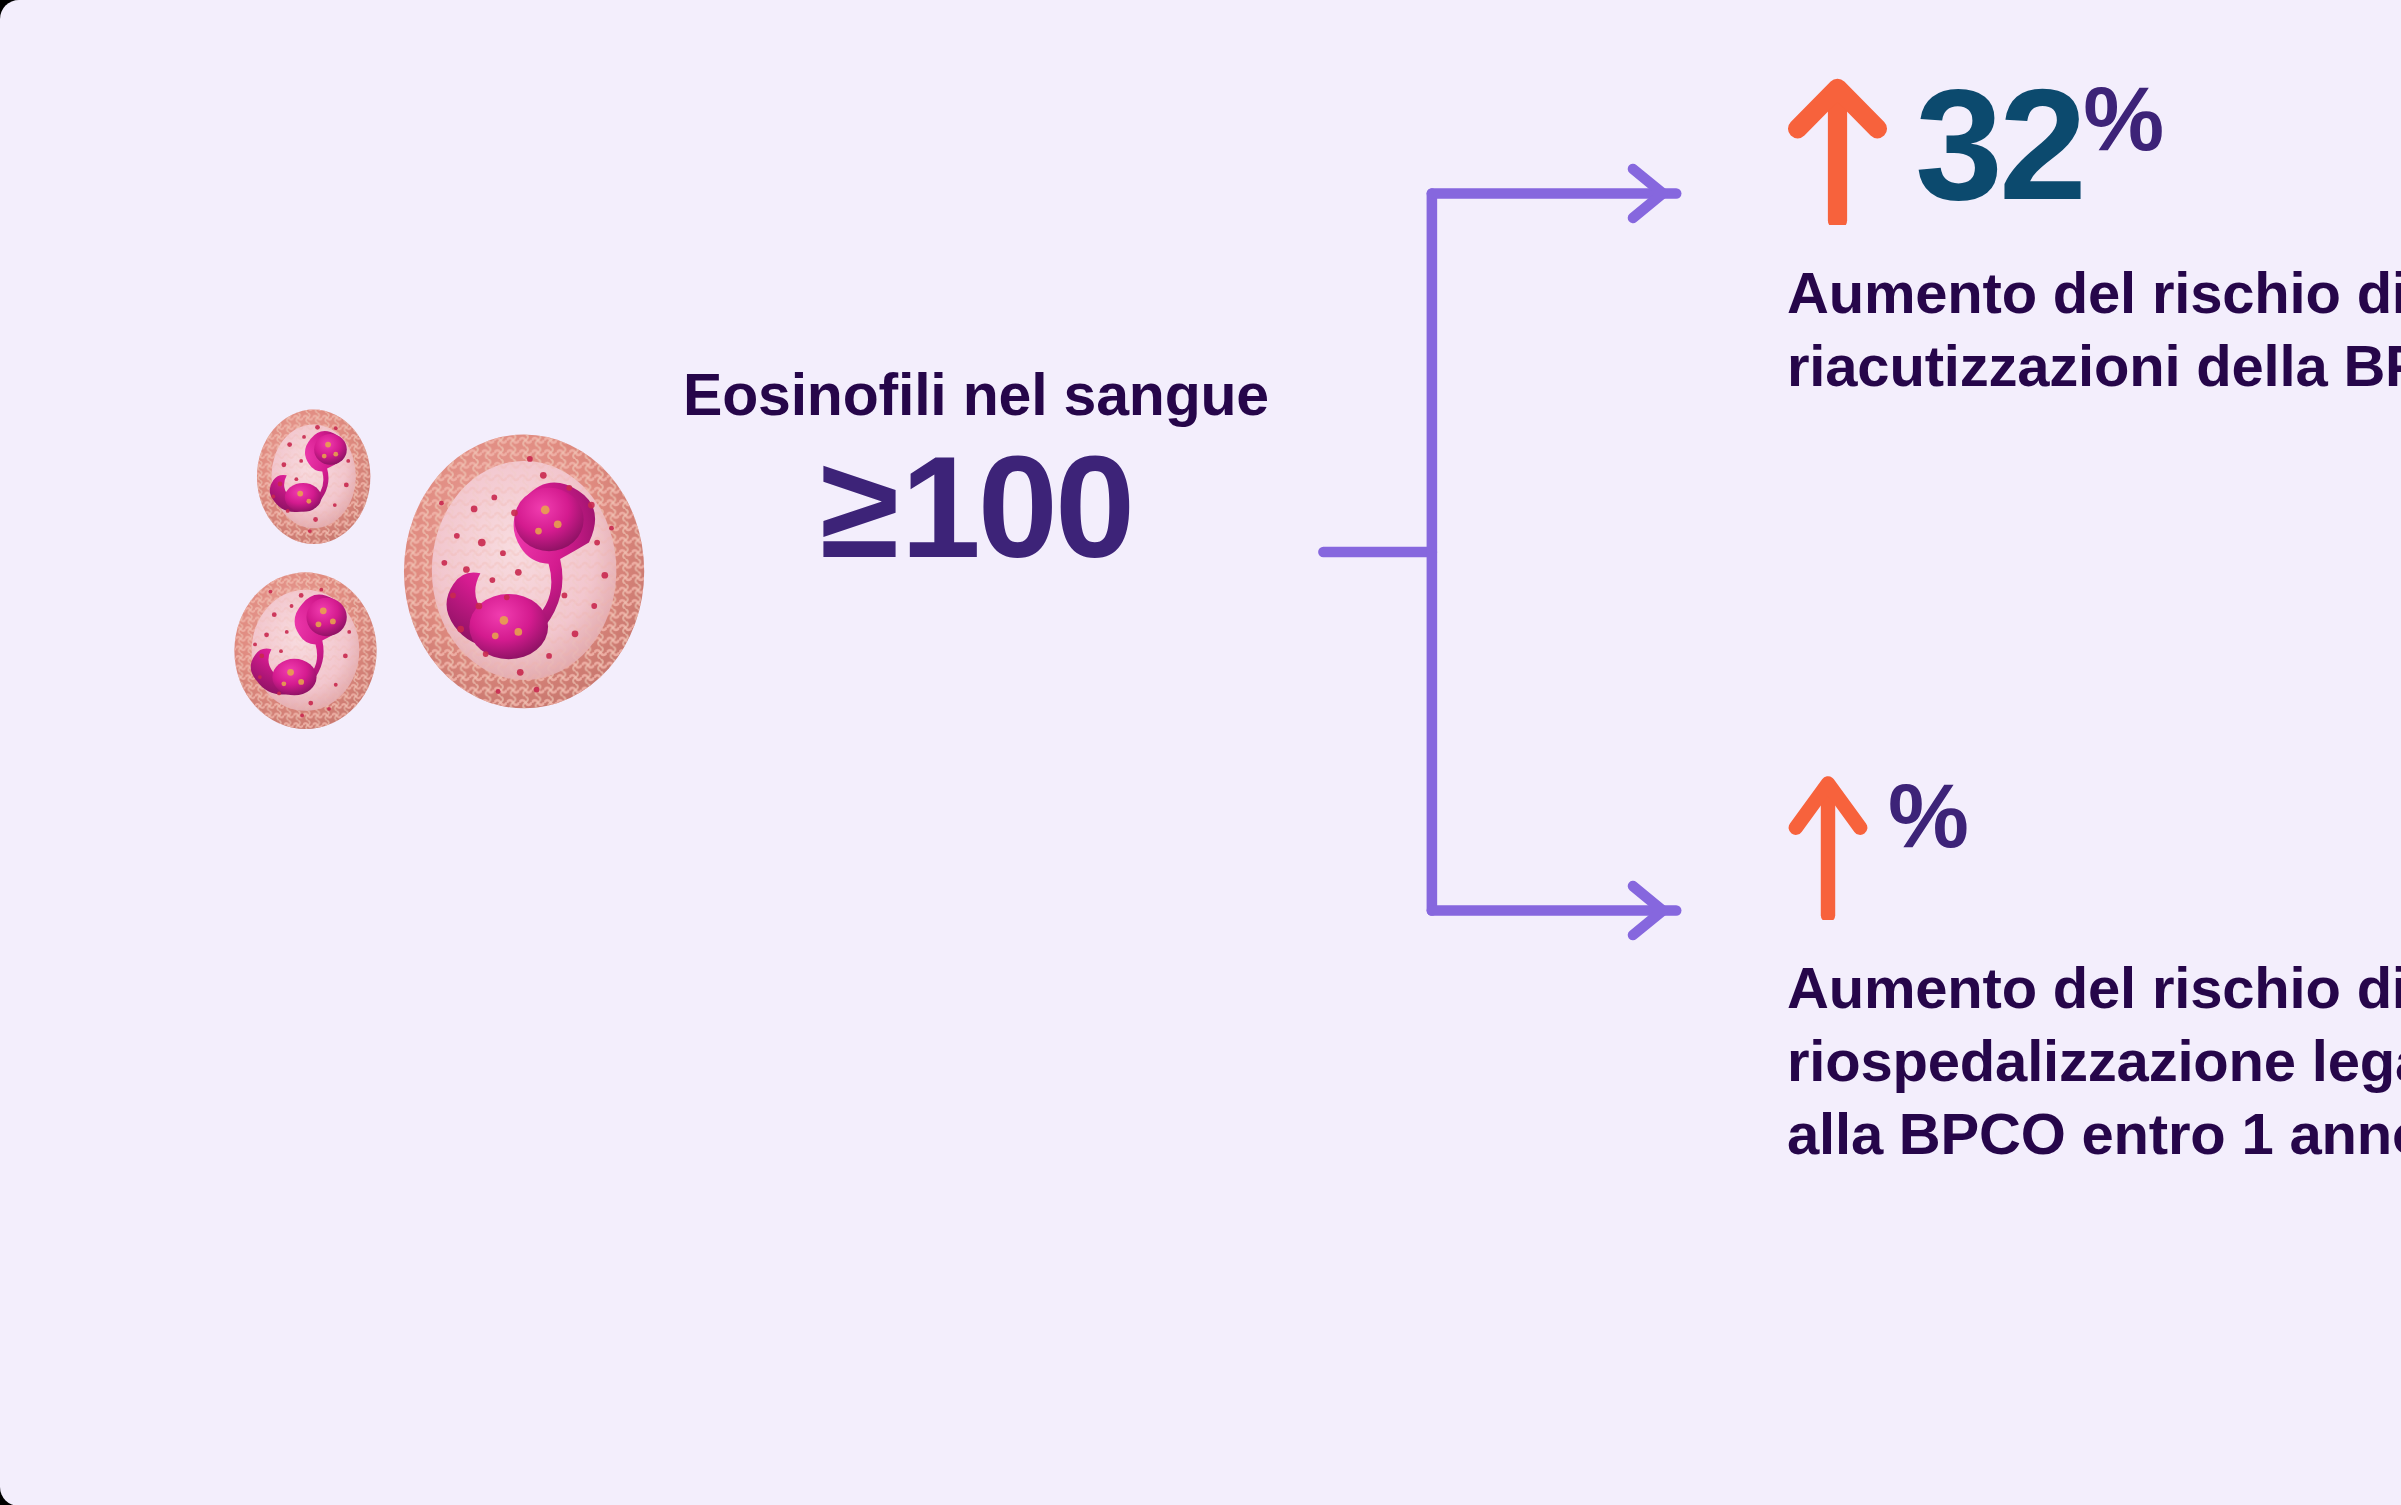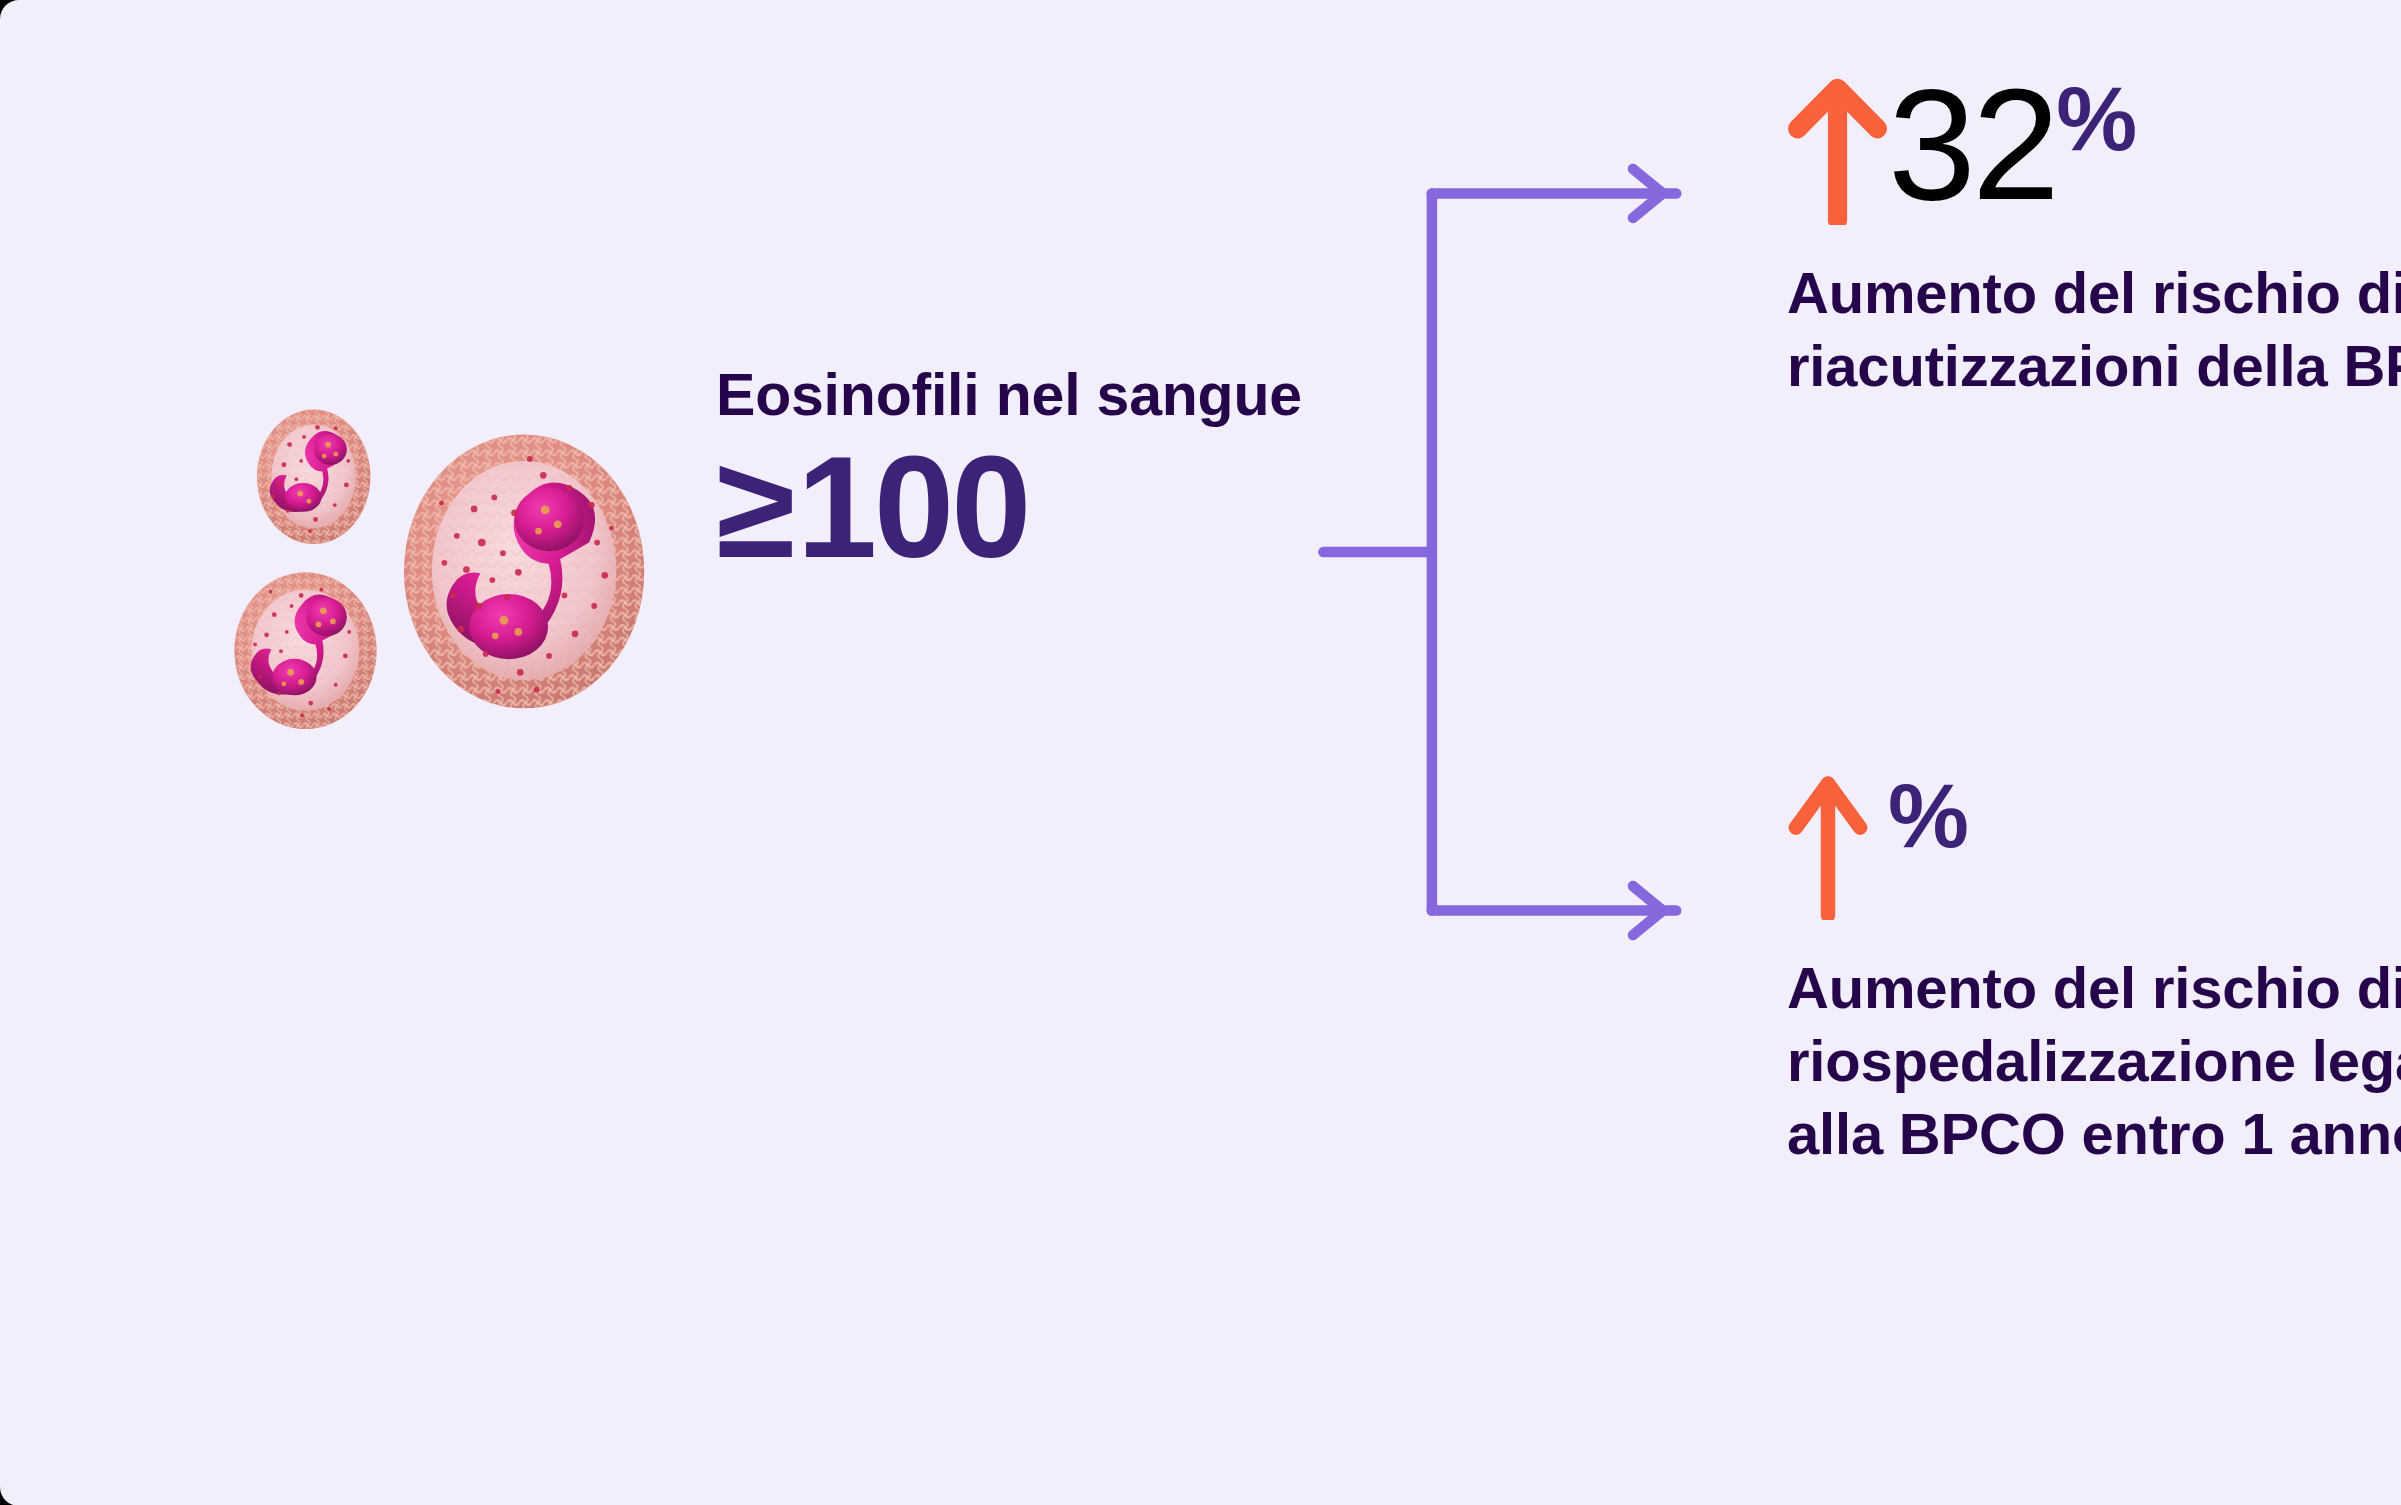--- a/index.html
+++ b/index.html
@@ -23,23 +23,24 @@
     position: absolute;
     left: 207px;
     top: 384px;
     width: 442px;
     height: 346px;
   }
 
   
   #center-block {
     position: absolute;
-    left: 716px;
+    left: 676px;
     top: 365px;
     width: 600px;
+    text-align: center;
   }
   #eos-heading {
     font-size: 59px;
     font-weight: 700;
     color: #26064A;
     letter-spacing: -0.2px;
     line-height: 1.05;
     white-space: nowrap;
   }
   #eos-value {
@@ -88,24 +89,25 @@
     align-items: flex-start;
     white-space: nowrap;
   }
   .stat-arrow {
     flex: 0 0 auto;
     margin-top: 3.8px;
   }
   #stat-2 .stat-arrow { margin-top: 6.7px; margin-right: 19px; }
   .stat-number {
     font-size: 158px;
-    font-weight: 400;
-    color: #000000;
+    font-weight: 700;
+    color: #0c4a6e;
     line-height: 0.98;
     letter-spacing: -3.8px;
+    margin-left: 27px;
   }
   .stat-pct {
     font-size: 91px;
     font-weight: 700;
     color: #3D2378;
     letter-spacing: -1.9px;
   }
   .stat-desc {
     margin-top: 29px;
     font-size: 58px;

